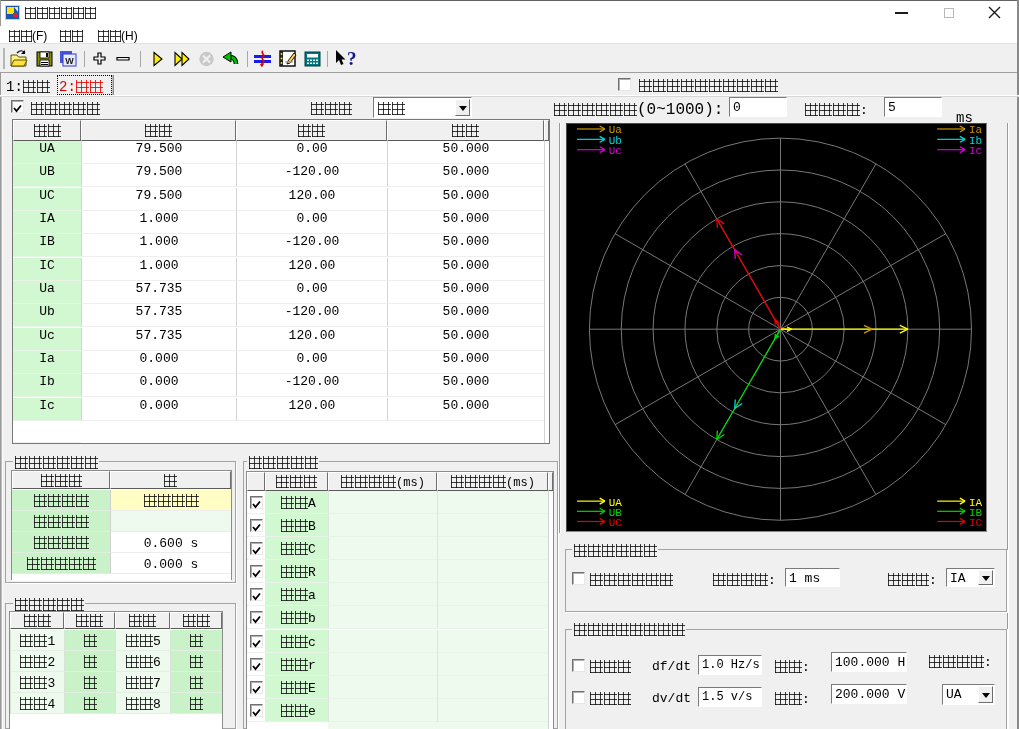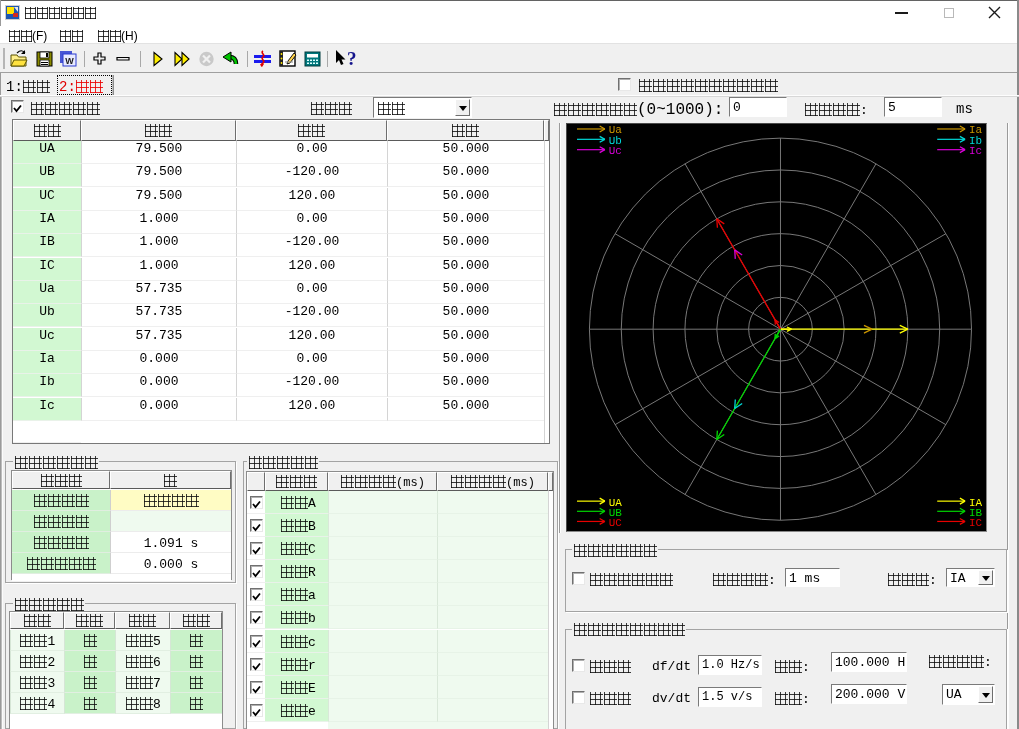--- a/index.html
+++ b/index.html
@@ -130,21 +130,21 @@
 <div class="ab" style="left:455px;top:99px;width:15px;height:17px;background:#f0f0f0;border-top:1px solid #fff;border-left:1px solid #fff;border-right:1px solid #6e6e6e;border-bottom:1px solid #6e6e6e"></div>
 <div class="ab" style="left:459px;top:106px;width:0px;height:0px;border:4px solid transparent;border-top:5px solid #000"></div>
 <div class="ab cb" style="left:618px;top:78px;width:13px;height:13px;"></div>
 <div class="ab" style="left:638px;top:77px;"><i class="g"></i><i class="g"></i><i class="g"></i><i class="g"></i><i class="g"></i><i class="g"></i><i class="g"></i><i class="g"></i><i class="g"></i><i class="g"></i></div>
 <div class="ab" style="left:553px;top:101px;"><i class="g"></i><i class="g"></i><i class="g"></i><i class="g"></i><i class="g"></i><i class="g"></i><span class="mono" style="font-size:16px">(0~1000):</span></div>
 <div class="ab sunk" style="left:729px;top:97px;width:58px;height:20px;"></div>
 <div class="ab" style="left:733px;top:100px;font:13px 'Liberation Mono'">0</div>
 <div class="ab" style="left:804px;top:101px;"><i class="g"></i><i class="g"></i><i class="g"></i><i class="g"></i><span class="mono" style="font-size:13px">:</span></div>
 <div class="ab sunk" style="left:884px;top:97px;width:58px;height:20px;"></div>
 <div class="ab" style="left:888px;top:100px;font:13px 'Liberation Mono'">5</div>
-<div class="ab" style="left:956px;top:101px;font:14px 'Liberation Mono'">ms</div>
+<div class="ab" style="left:956px;top:110px;font:14px 'Liberation Mono'">ms</div>
 <div class="ab" style="left:12px;top:119px;width:538px;height:325px;border:1px solid #787878;background:#fff"></div>
 <div class="ab hdr" style="left:13px;top:120px;width:68px;height:21px;line-height:19px"><i class="g"></i><i class="g"></i></div>
 <div class="ab hdr" style="left:81px;top:120px;width:155px;height:21px;line-height:19px"><i class="g"></i><i class="g"></i></div>
 <div class="ab hdr" style="left:236px;top:120px;width:151px;height:21px;line-height:19px"><i class="g"></i><i class="g"></i></div>
 <div class="ab hdr" style="left:387px;top:120px;width:157px;height:21px;line-height:19px"><i class="g"></i><i class="g"></i></div>
 <div class="ab hdr" style="left:544px;top:120px;width:5px;height:21px;"></div>
 <div class="ab" style="left:13px;top:141px;width:68px;height:23px;background:#d2f8d2;border-bottom:1px solid #e9f2e9;text-align:center;line-height:23px;font:13px 'Liberation Mono'">UA</div>
 <div class="ab" style="left:81px;top:141px;width:155px;height:23px;border-bottom:1px solid #efefef;border-left:1px solid #d4d4d4;text-align:center;line-height:23px;font:13px 'Liberation Mono'">79.500</div>
 <div class="ab" style="left:236px;top:141px;width:151px;height:23px;border-bottom:1px solid #efefef;border-left:1px solid #d4d4d4;text-align:center;line-height:23px;font:13px 'Liberation Mono'">0.00</div>
 <div class="ab" style="left:387px;top:141px;width:157px;height:23px;border-bottom:1px solid #efefef;border-left:1px solid #d4d4d4;text-align:center;line-height:23px;font:13px 'Liberation Mono'">50.000</div>
@@ -295,21 +295,21 @@
 <div class="ab grp" style="left:5px;top:461px;width:231px;height:122px;"></div>
 <div class="ab" style="left:13px;top:454px;background:#f0f0f0;padding:0 1px"><i class="g"></i><i class="g"></i><i class="g"></i><i class="g"></i><i class="g"></i><i class="g"></i></div>
 <div class="ab" style="left:11px;top:470px;width:221px;height:110px;border:1px solid #8c8c8c;background:#fff"></div>
 <div class="ab hdr" style="left:12px;top:471px;width:98px;height:18px;line-height:16px"><i class="g"></i><i class="g"></i><i class="g"></i></div>
 <div class="ab hdr" style="left:110px;top:471px;width:121px;height:18px;line-height:16px"><i class="g"></i></div>
 <div class="ab" style="left:12px;top:490px;width:98px;height:21px;background:#c9f2c9;text-align:center;line-height:21px;border-bottom:1px solid #e0eee0"><i class="g"></i><i class="g"></i><i class="g"></i><i class="g"></i></div>
 <div class="ab" style="left:110px;top:490px;width:121px;height:21px;background:#fffcc4;text-align:center;line-height:21px;border-bottom:1px solid #ececec;border-left:1px solid #cfcfcf"><i class="g"></i><i class="g"></i><i class="g"></i><i class="g"></i></div>
 <div class="ab" style="left:12px;top:511px;width:98px;height:21px;background:#c9f2c9;text-align:center;line-height:21px;border-bottom:1px solid #e0eee0"><i class="g"></i><i class="g"></i><i class="g"></i><i class="g"></i></div>
 <div class="ab" style="left:110px;top:511px;width:121px;height:21px;background:#effaef;text-align:center;line-height:21px;border-bottom:1px solid #ececec;border-left:1px solid #cfcfcf"></div>
 <div class="ab" style="left:12px;top:532px;width:98px;height:21px;background:#c9f2c9;text-align:center;line-height:21px;border-bottom:1px solid #e0eee0"><i class="g"></i><i class="g"></i><i class="g"></i><i class="g"></i></div>
-<div class="ab" style="left:110px;top:532px;width:121px;height:21px;background:#ffffff;text-align:center;line-height:21px;border-bottom:1px solid #ececec;border-left:1px solid #cfcfcf"><span style="font:13px 'Liberation Mono'">1.091 s</span></div>
+<div class="ab" style="left:110px;top:532px;width:121px;height:21px;background:#ffffff;text-align:center;line-height:21px;border-bottom:1px solid #ececec;border-left:1px solid #cfcfcf"><span style="font:13px 'Liberation Mono'">0.600 s</span></div>
 <div class="ab" style="left:12px;top:553px;width:98px;height:21px;background:#c9f2c9;text-align:center;line-height:21px;border-bottom:1px solid #e0eee0"><i class="g"></i><i class="g"></i><i class="g"></i><i class="g"></i><i class="g"></i></div>
 <div class="ab" style="left:110px;top:553px;width:121px;height:21px;background:#ffffff;text-align:center;line-height:21px;border-bottom:1px solid #ececec;border-left:1px solid #cfcfcf"><span style="font:13px 'Liberation Mono'">0.000 s</span></div>
 <div class="ab" style="left:12px;top:574px;width:219px;height:7px;background:#fff"></div>
 <div class="ab grp" style="left:5px;top:603px;width:231px;height:126px;"></div>
 <div class="ab" style="left:13px;top:596px;background:#f0f0f0;padding:0 1px"><i class="g"></i><i class="g"></i><i class="g"></i><i class="g"></i><i class="g"></i></div>
 <div class="ab" style="left:9px;top:611px;width:214px;height:118px;border:1px solid #8c8c8c;border-bottom:none;background:#fff"></div>
 <div class="ab hdr" style="left:10px;top:612px;width:54px;height:17px;line-height:15px"><i class="g"></i><i class="g"></i></div>
 <div class="ab hdr" style="left:64px;top:612px;width:51px;height:17px;line-height:15px"><i class="g"></i><i class="g"></i></div>
 <div class="ab hdr" style="left:115px;top:612px;width:55px;height:17px;line-height:15px"><i class="g"></i><i class="g"></i></div>
 <div class="ab hdr" style="left:170px;top:612px;width:52px;height:17px;line-height:15px"><i class="g"></i><i class="g"></i></div>

